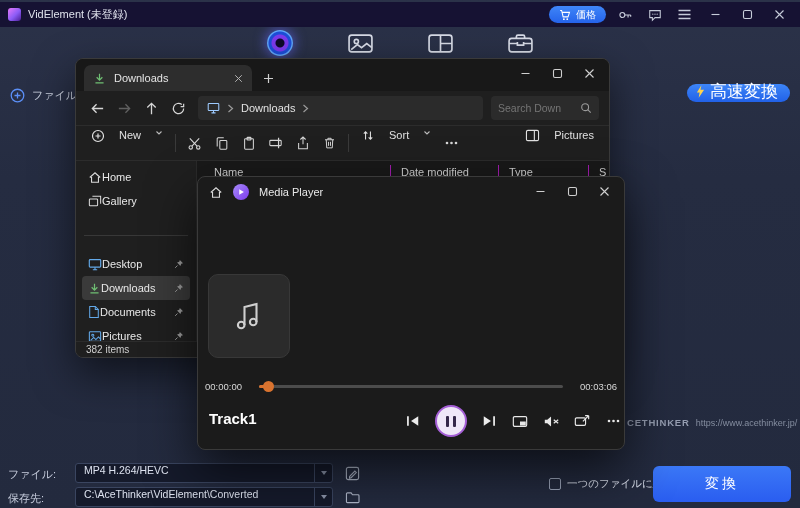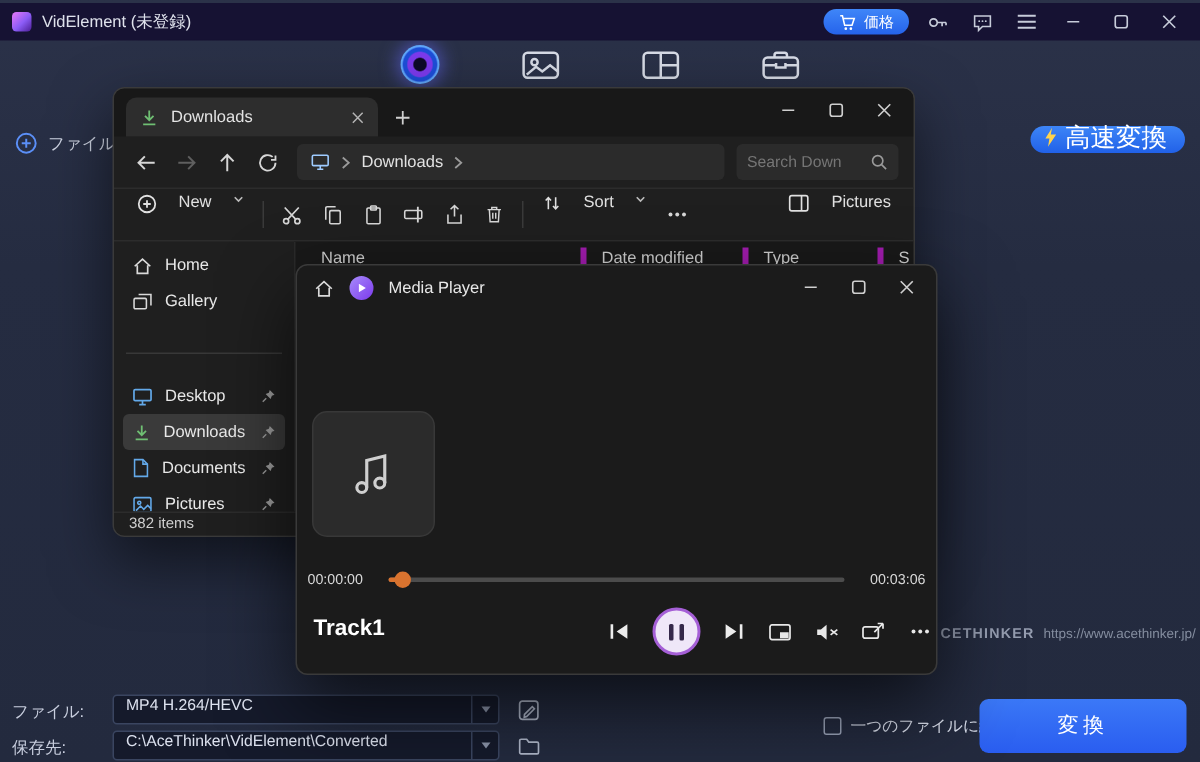--- a/index.html
+++ b/index.html
@@ -62,27 +62,27 @@
   .addr-field{flex:1;height:24px;background:#2b2b2b;border-radius:4px;display:flex;align-items:center;gap:7px;padding:0 9px;font-size:11px;color:#e2e2e2;margin:0 4px}
   .search-field{width:108px;height:24px;background:#2b2b2b;border-radius:4px;display:flex;align-items:center;gap:4px;padding:0 7px}
   .search-field input{flex:1;min-width:0;background:transparent;border:0;outline:0;color:#cfcfcf;font-size:10.5px;font-family:inherit}
   .ex-cmd{height:36px;display:flex;align-items:center;padding:0 8px;border-top:1px solid #2c2c2c;border-bottom:1px solid #2c2c2c;flex:none}
   .cmd-btn{display:flex;gap:14px;font-size:11px;color:#e0e0e0;padding:0 7px;height:28px;border-radius:4px}
   .cmd-icon{width:27px;height:28px;display:flex;align-items:center;justify-content:center;color:#d6d6d6}
   .cmd-div{width:1px;height:18px;background:#3a3a3a;margin:0 5px}
   .cmd-right{margin-left:auto}
   .ex-body{flex:1;display:flex;overflow:hidden}
   .ex-side{width:120px;padding:4px 6px 0 6px;flex:none}
-  .side-item{height:24px;display:flex;align-items:center;gap:8px;padding:0 6px;font-size:11px;border-radius:4px;color:#e8e8e8}
+  .side-item{height:24px;display:flex;align-items:center;padding:0 6px;font-size:11px;border-radius:4px;color:#e8e8e8}
   .side-item.selected{background:#3a3a3a}
   .side-pin{margin-left:auto;display:flex}
   .side-sep{height:1px;background:#383838;margin:22px 2px 16px}
   .ex-files{flex:1;background:#191919;border-left:1px solid #2a2a2a}
   .col-head{height:22px;display:flex;align-items:center;font-size:11px;color:#d0d0d0}
-  .col{height:14px;display:flex;align-items:center;padding-left:10px;border-right:4px solid #a21caf;overflow:hidden;white-space:nowrap}
+  .col{height:14px;display:flex;align-items:center;padding-left:10px;border-right:1px solid #a21caf;overflow:hidden;white-space:nowrap}
   .col.c-name{width:194px;padding-left:17px}
   .col.c-date{width:108px}
   .col.c-type{width:90px}
   .col.c-size{flex:1;border-right:0}
   .ex-status{height:16px;display:flex;align-items:center;padding:0 10px;font-size:10px;color:#cfcfcf;border-top:1px solid #2c2c2c;flex:none;background:#1f1f1f}
 
   
   .player{position:absolute;left:197px;top:176px;width:428px;height:274px;background:#1b1b1b;border:1px solid #3a3a3a;border-radius:8px;
     box-shadow:0 20px 50px rgba(0,0,0,.65);z-index:10;overflow:hidden;color:#ececec}
   .pl-title{height:30px;display:flex;align-items:center;gap:10px;padding:0 11px;position:relative}

